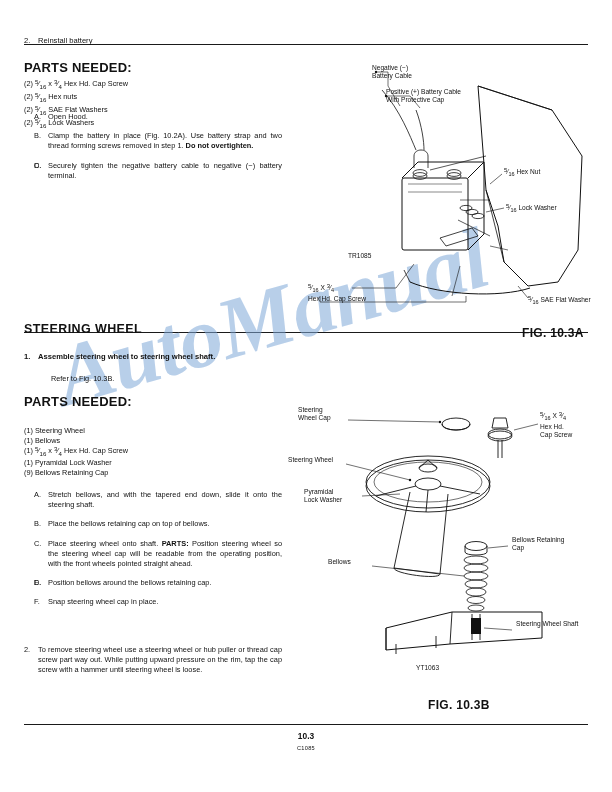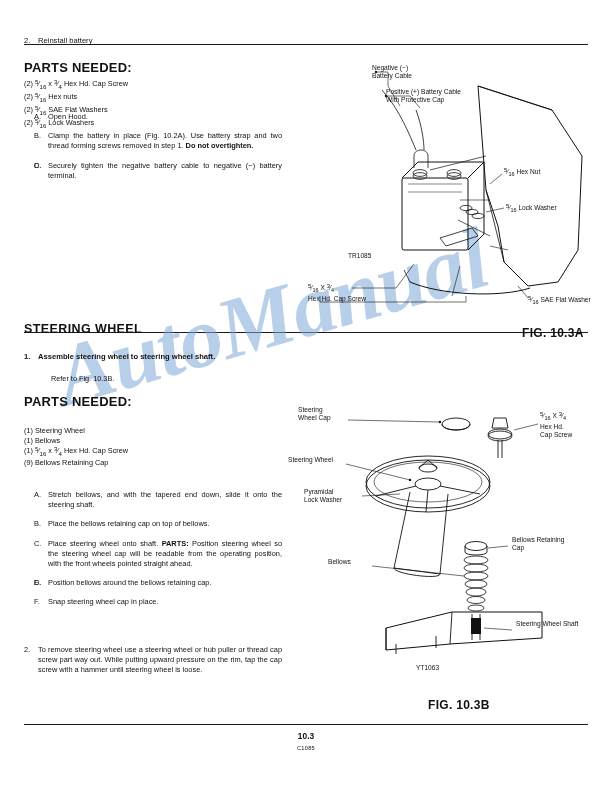--- a/index.html
+++ b/index.html
@@ -194,20 +194,21 @@
     <div class="blk" style="top:374px; left:0; width:258px;margin-left:27px;">
       <div class="li">Refer to Fig. 10.3B.</div>
     </div>
 
     <div class="blk" style="top:394px; left:0; width:258px;">
       <div class="hd">PARTS NEEDED:</div>
       <div style="margin-top:17px;">
         <div class="li">(1) Steering Wheel</div>
         <div class="li">(1) Bellows</div>
         <div class="li">(1) <sup class="frac">5</sup>⁄<sub>16</sub> x <sup class="frac">3</sup>⁄<sub>4</sub> Hex Hd. Cap Screw</div>
+        <div class="li">(1) Pyramidal Lock Washer</div>
         <div class="li">(9) Bellows Retaining Cap</div>
       </div>
     </div>
 
     <div class="blk" style="top:490px; left:8px; width:250px;">
       <div class="lettered" style="margin-bottom:9px;">
         <span class="L">A.</span>
         <span>Stretch bellows, and with the tapered end down, slide it onto the steering shaft.</span>
       </div>
       <div class="lettered" style="margin-bottom:9px;">

